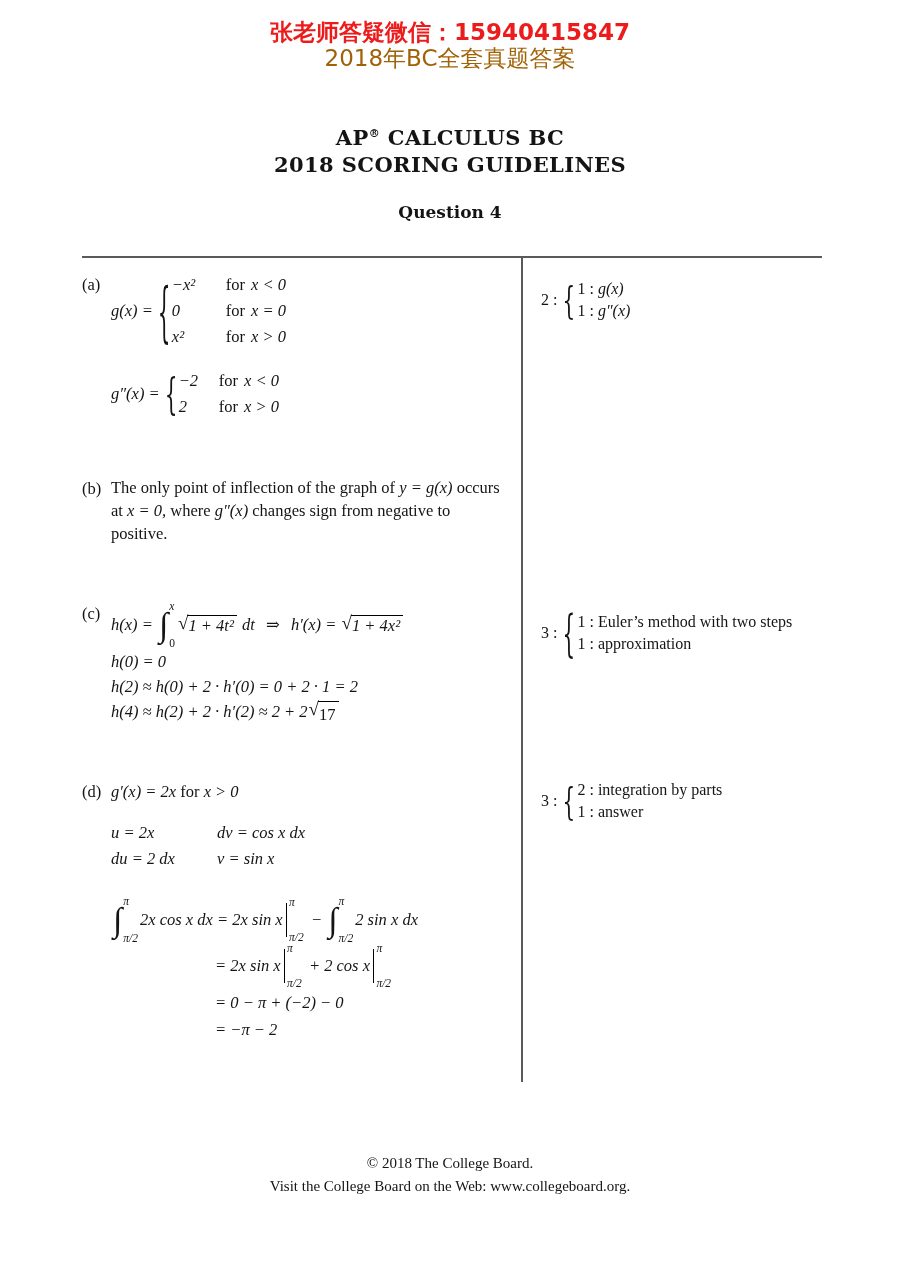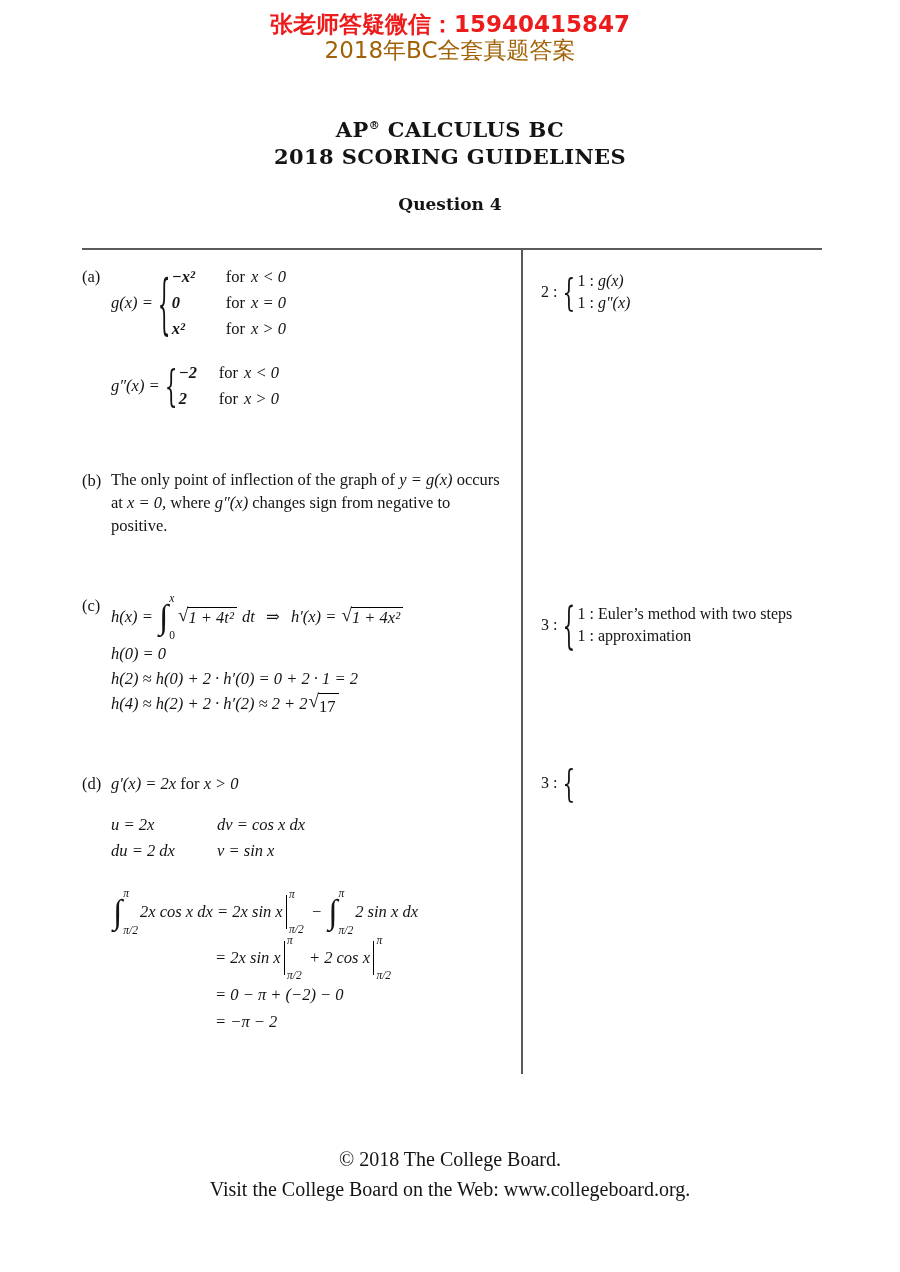--- a/index.html
+++ b/index.html
@@ -1,20 +1,20 @@
 <!DOCTYPE html>
 <html><head>
 <meta charset="utf-8">
 <style>
   html,body{margin:0;padding:0;background:#fff;}
   .page{width:900px;height:1272px;background:#fff;position:relative;overflow:hidden;
         font-family:"Liberation Serif","DejaVu Serif",serif;color:#141414;}
   
   .promo{font-family:"DejaVu Sans","Liberation Sans",sans-serif;font-weight:bold;
-         font-size:23px;line-height:1.15;text-align:center;padding-top:11px;}
+         font-size:23px;line-height:1.15;text-align:center;padding-top:19px;}
   .cn-sub{font-family:"DejaVu Sans","Liberation Sans",sans-serif;font-size:23px;
           line-height:1.15;text-align:center;color:#a16207;}
   
   .doc-title{text-align:center;margin-top:52px;font-family:"DejaVu Serif","Liberation Serif",serif;
              font-weight:bold;}
   .t1{font-size:21px;line-height:1.3;letter-spacing:.4px;}
   .t1 sup{font-size:11px;}
   .t2{font-size:17px;margin-top:24px;}
   
   .stable{position:relative;margin:34px 78px 0 82px;border-top:2px solid #5a5a5a;
@@ -34,21 +34,21 @@
   .pw{display:flex;align-items:center;}
   .pw-lhs{margin-right:5px;}
   .brace{font-family:"DejaVu Serif",serif;display:inline-block;transform-origin:center;
          font-weight:400;font-size:20px;width:11px;text-align:center;flex-shrink:0;font-style:normal;}
   .b3g{transform:scaleY(3.3);}
   .b2g{transform:scaleY(2.1);}
   .bs2{transform:scaleY(1.9);}
   .bs3{transform:scaleY(2.55);}
   .pw-rows{display:flex;flex-direction:column;margin-left:3px;}
   .pw-row{display:flex;line-height:26px;}
-  .pw-val{width:54px;font-weight:bold;}
+  .pw-val{width:54px;}
   .pw-val.narrow{width:40px;}
   .pw-row .rm{margin-right:6px;}
   .gpp{margin-top:18px;}
   
   .btext{line-height:23px;max-width:404px;font-size:16.5px;}
   
   .score{display:flex;align-items:center;}
   .score-pts{flex-shrink:0;margin-right:5px;}
   .score-rows{display:flex;flex-direction:column;margin-left:4px;}
   .score-row{line-height:22px;white-space:nowrap;}
@@ -70,21 +70,21 @@
   .sqrt-rad{border-top:1.4px solid #000;padding:0 3px 0 1px;margin-left:-1px;}
   .eqline{display:flex;align-items:center;white-space:pre;}
   .c-line1{height:48px;}
   .cline{line-height:25px;display:flex;align-items:baseline;white-space:pre;}
   .arrow{margin:0 7px;font-style:normal;}
   
   .uv{display:grid;grid-template-columns:106px auto;row-gap:2px;line-height:24px;margin-top:17px;white-space:pre;}
   .d-intline{height:46px;margin-top:26px;}
   .d-eq2{margin-left:104px;height:46px;}
   .d-eq3{margin-left:104px;line-height:27px;text-align:right;}
-  .footer{text-align:center;margin-top:70px;font-size:20px;line-height:1.5;}
+  .footer{text-align:center;margin-top:70px;font-size:15px;line-height:1.5;}
 </style>
 </head>
 <body>
 
 <div class="page">
 
   <div class="promo" style="color: rgb(237, 28, 28);">张老师答疑微信：15940415847</div>
   <div class="cn-sub">2018年BC全套真题答案</div>
 
   <div class="doc-title">
@@ -225,20 +225,24 @@
             <span class="ev"><span class="ev-bar"></span><span class="ev-lims"><span class="mi">π</span><span class="mi">π/2</span></span></span>
           </div>
           <div class="cline d-eq3"><span class="mi">= 0 − π + (−2) − 0</span></div>
           <div class="cline d-eq3"><span class="mi">= −π − 2</span></div>
         </div>
       </div>
       <div class="right">
         <div class="score">
           <span class="rm score-pts">3 :</span>
           <span class="brace bs2">{</span>
+          <div class="score-rows">
+            <div class="score-row"><span class="rm">2 : integration by parts</span><span class="mi"></span></div>
+            <div class="score-row"><span class="rm">1 : answer</span><span class="mi"></span></div>
+          </div>
         </div>
       </div>
     </div>
 
   </div>
 
   <div class="footer">
     <div>© 2018 The College Board.</div>
     <div>Visit the College Board on the Web: www.collegeboard.org.</div>
   </div>

